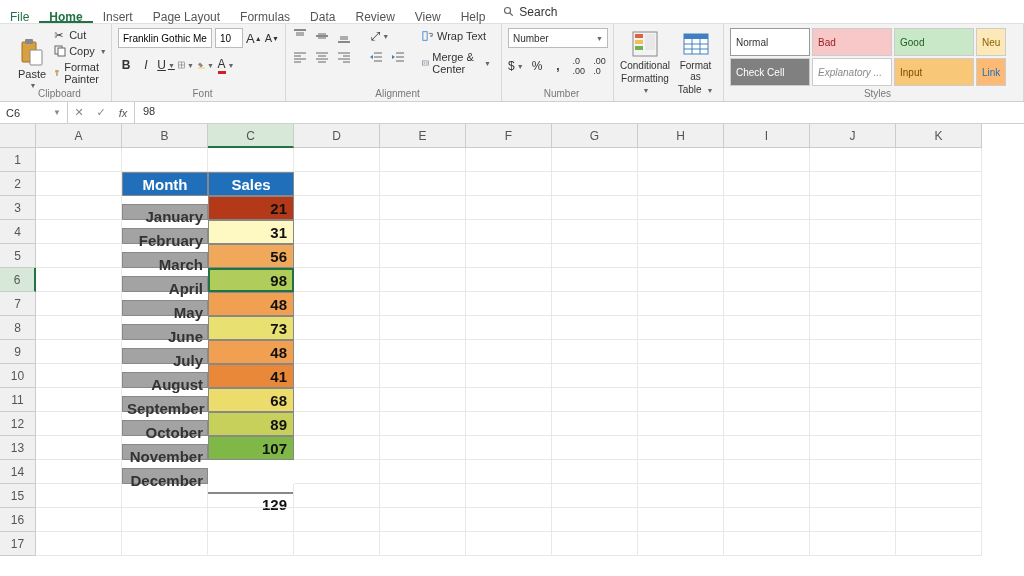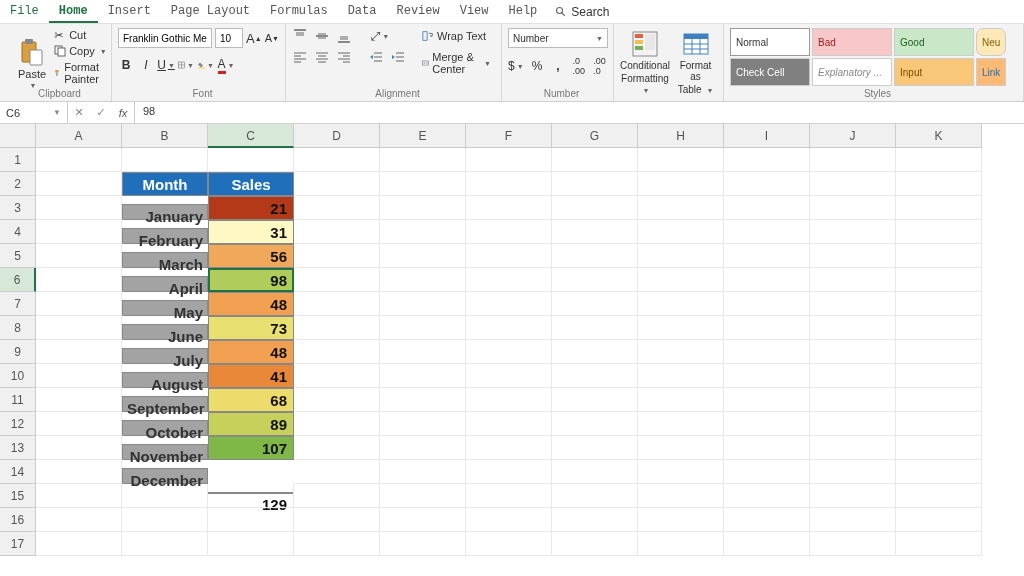--- a/index.html
+++ b/index.html
@@ -1,20 +1,20 @@
 <!DOCTYPE html>
 <html><head>
 <meta charset="utf-8">
 <style>
 * { box-sizing: border-box; margin: 0; padding: 0; font-family: 'Segoe UI', Tahoma, sans-serif; }
 body { width: 1024px; height: 576px; background: #fff; overflow: hidden; font-size: 12px; color: #333; }
 
 
 .menubar { display: flex; height: 24px; background: #fff; border-bottom: 1px solid #e0e0e0; font-size: 12px; }
-.menubar .item { padding: 4px 10px; cursor: pointer; color: #555; font-family: Liberation Mono, monospace; }
+.menubar .item { padding: 10px 10px; cursor: pointer; color: #555; }
 .menubar .item.file { color: #217346; font-weight: 500; }
 .menubar .item.active { color: #217346; border-bottom: 2px solid #217346; font-weight: 600; }
 .menubar .search { display: flex; align-items: center; gap: 4px; padding: 4px 8px; }
 .search-icon { width: 12px; height: 12px; }
 
 
 .ribbon { display: flex; height: 78px; background: #f3f3f3; border-bottom: 1px solid #d0d0d0; }
 .group { border-right: 1px solid #d8d8d8; padding: 4px 6px 2px 6px; display: flex; flex-direction: column; position: relative; }
 .group-label { text-align: center; font-size: 10px; color: #777; position: absolute; bottom: 2px; left: 8px; right: 0; }
 .group-body { flex: 1; display: flex; gap: 4px; }
@@ -326,21 +326,21 @@
       </div>
     </div>
   </div>
 
   <div class="group styles-group">
     <div class="group-body" style="flex-direction:column;gap:2px;">
       <div class="style-grid">
         <div class="style-cell s-normal">Normal</div>
         <div class="style-cell s-bad">Bad</div>
         <div class="style-cell s-good">Good</div>
-        <div class="style-cell s-neu" style="width:30px;overflow:hidden;border-radius:7px;">Neu</div>
+        <div class="style-cell s-neu" style="width:30px;overflow:hidden;">Neu</div>
       </div>
       <div class="style-grid">
         <div class="style-cell s-check">Check Cell</div>
         <div class="style-cell s-expl">Explanatory ...</div>
         <div class="style-cell s-input">Input</div>
         <div class="style-cell s-link" style="width:30px;overflow:hidden;">Link</div>
       </div>
     </div>
     <div class="group-label">Styles</div>
   </div>

